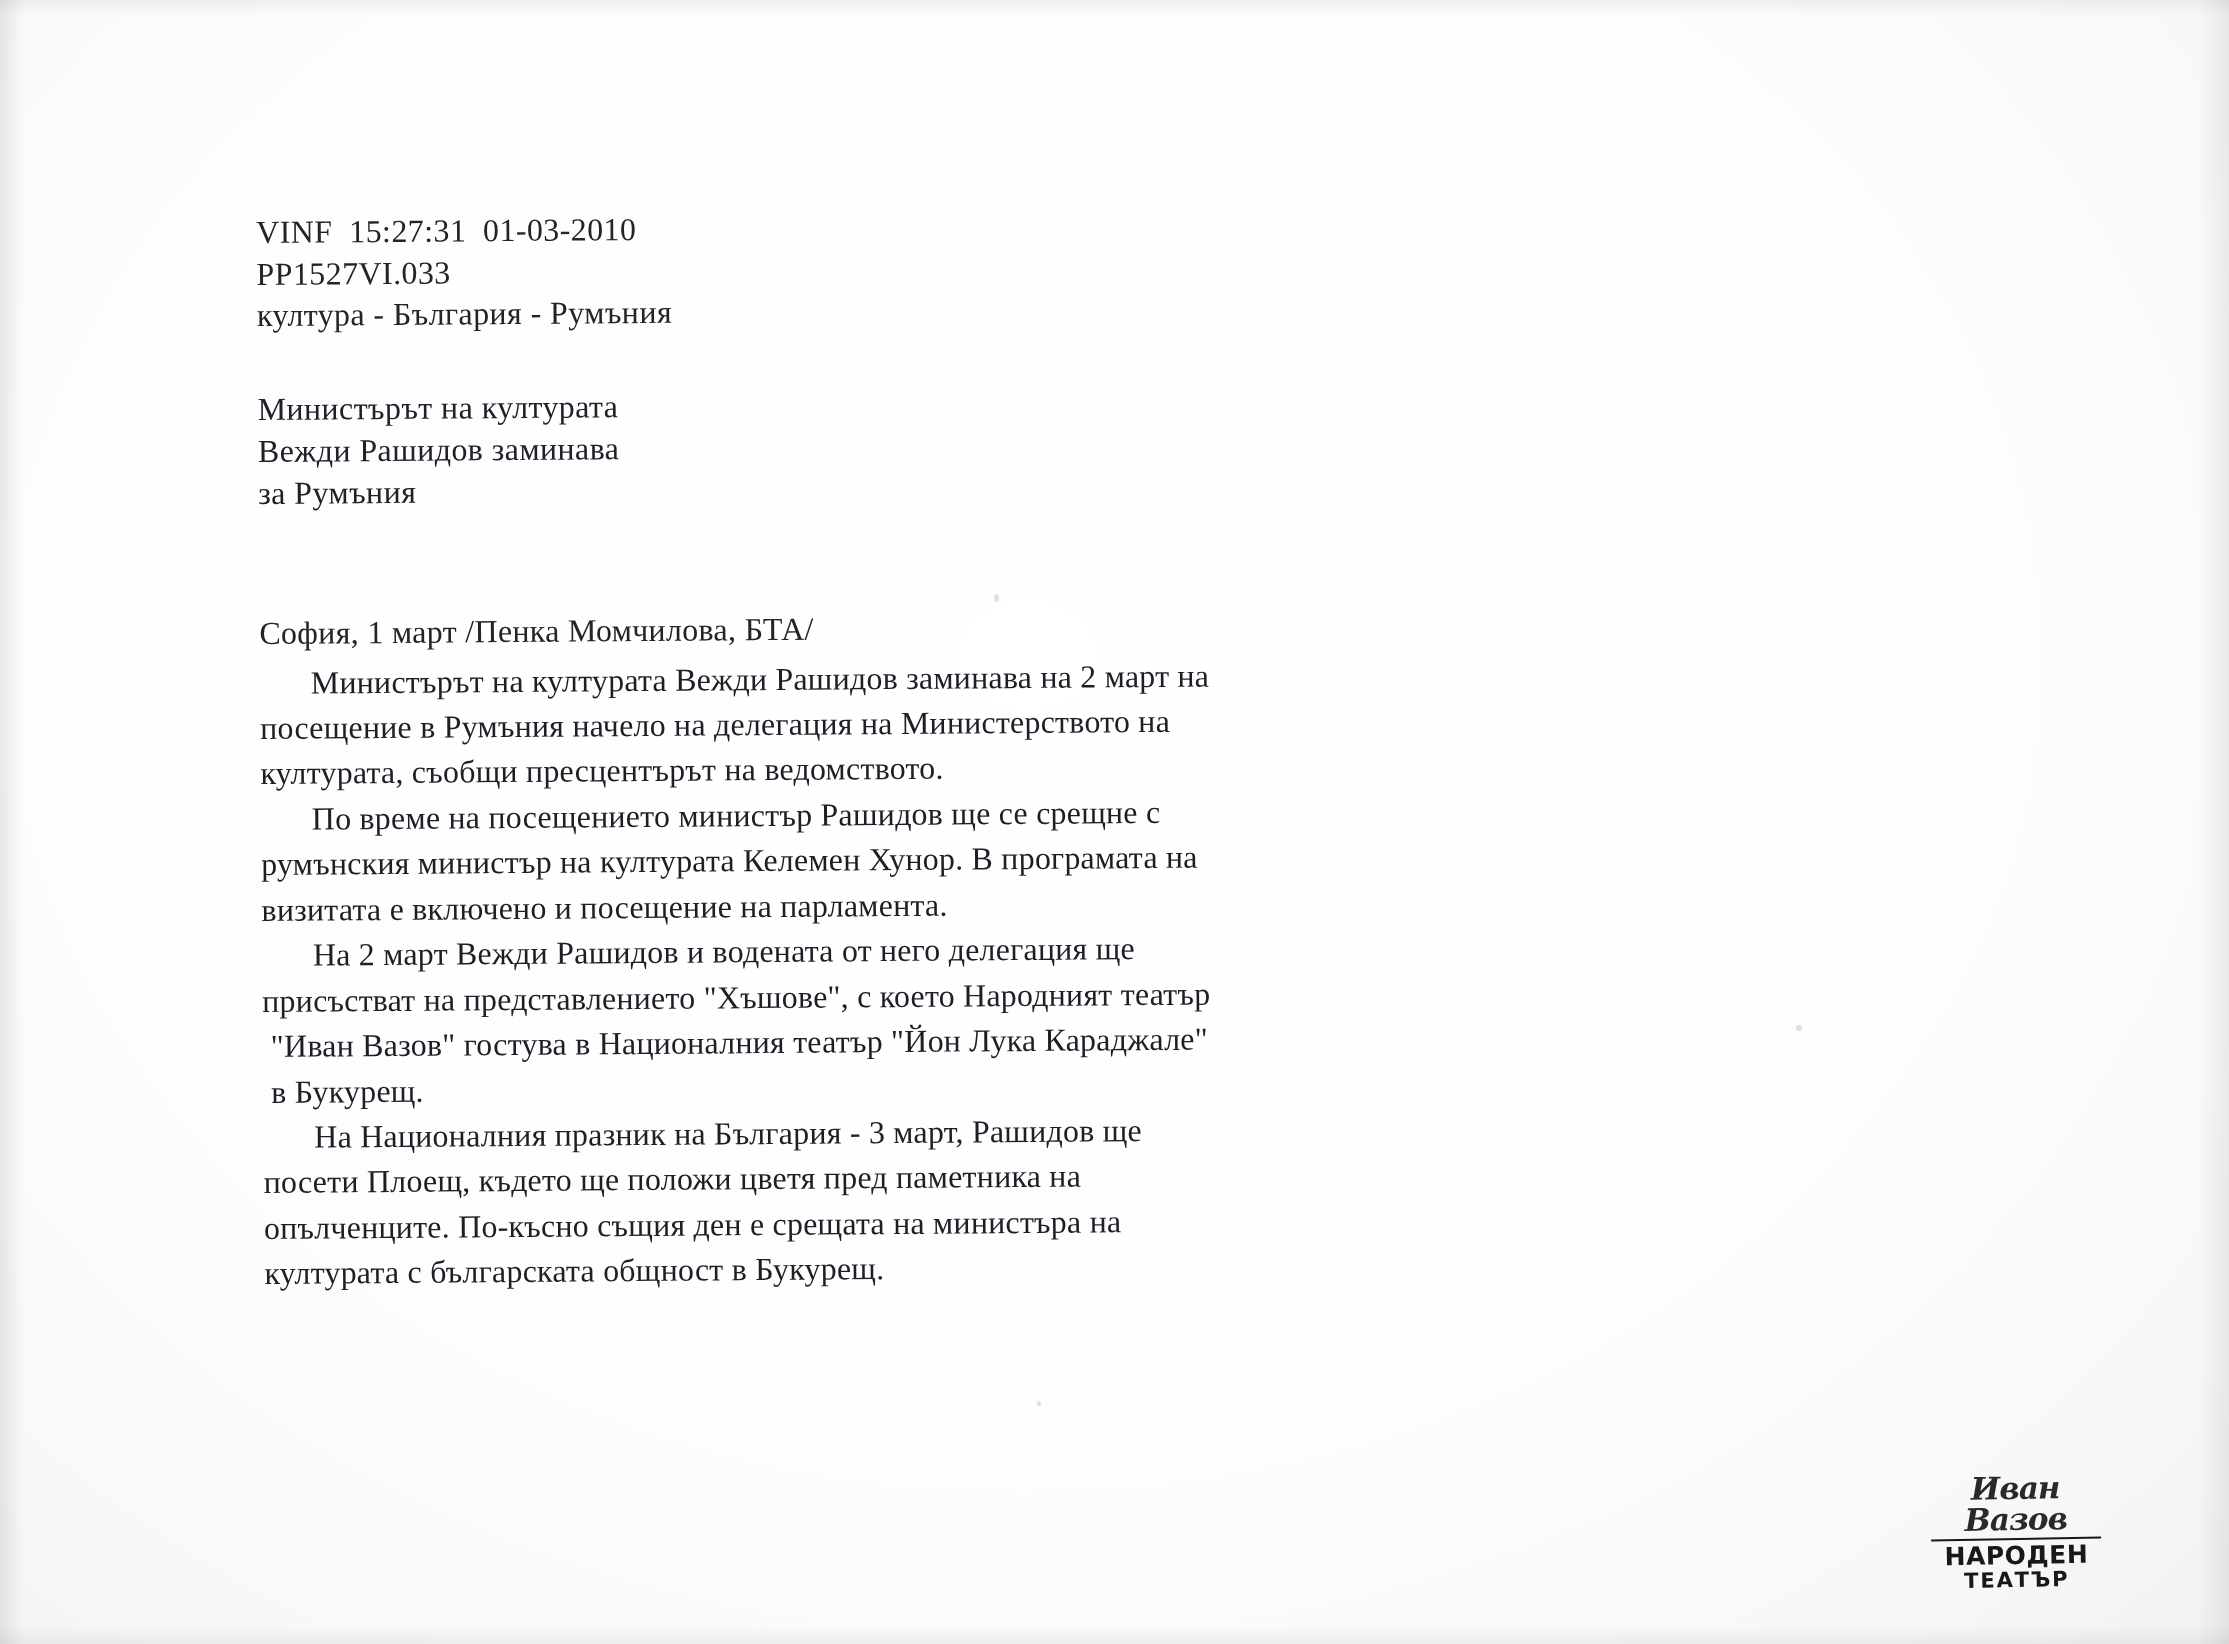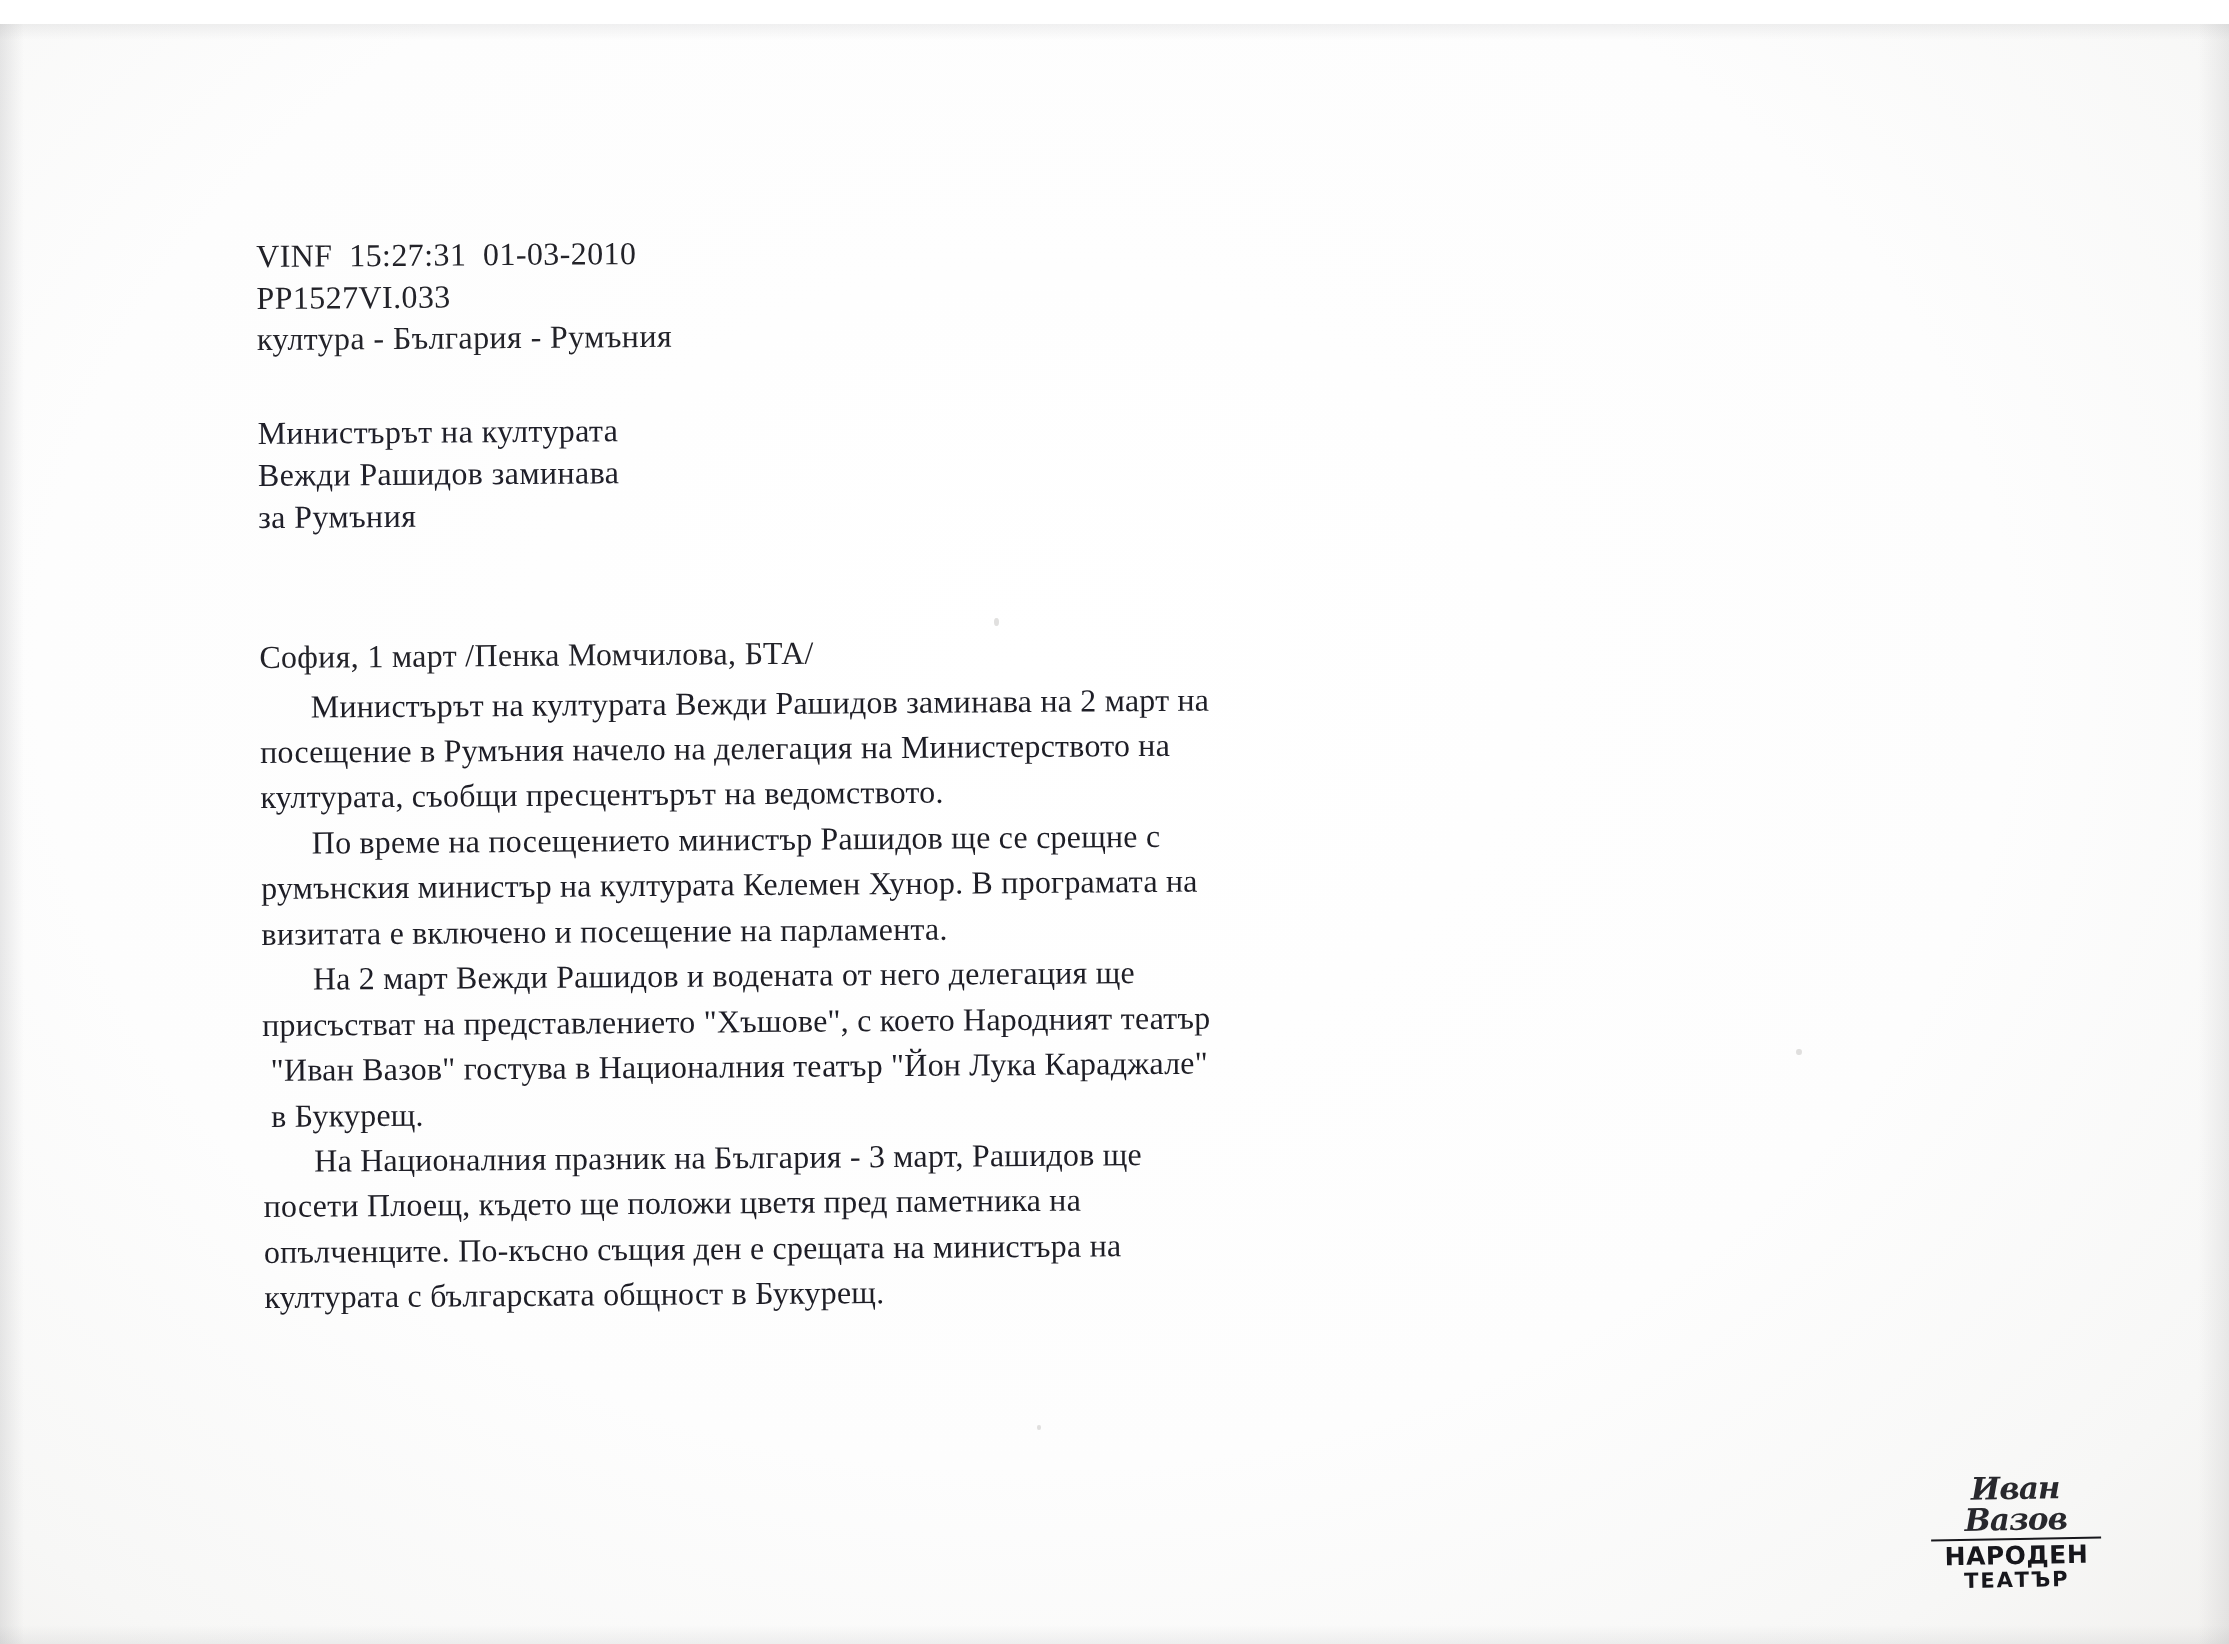--- a/index.html
+++ b/index.html
@@ -16,21 +16,20 @@
     font-family: "Liberation Serif", "DejaVu Serif", serif;
     color: #1b1b22;
   }
 
   
   .page {
     position: absolute;
     inset: 0;
     background:
       radial-gradient(ellipse at 46% 40%, #ffffff 0%, #fdfdfd 58%, #f7f7f6 86%, #f2f1ef 100%);
-    margin-top: 24px;
   }
   .scan-edge-left {
     position: absolute;
     left: 0; top: 0; bottom: 0;
     width: 24px;
     background: linear-gradient(to right, rgba(120,120,125,0.16), rgba(255,255,255,0));
     pointer-events: none;
   }
   .scan-edge-right {
     position: absolute;

